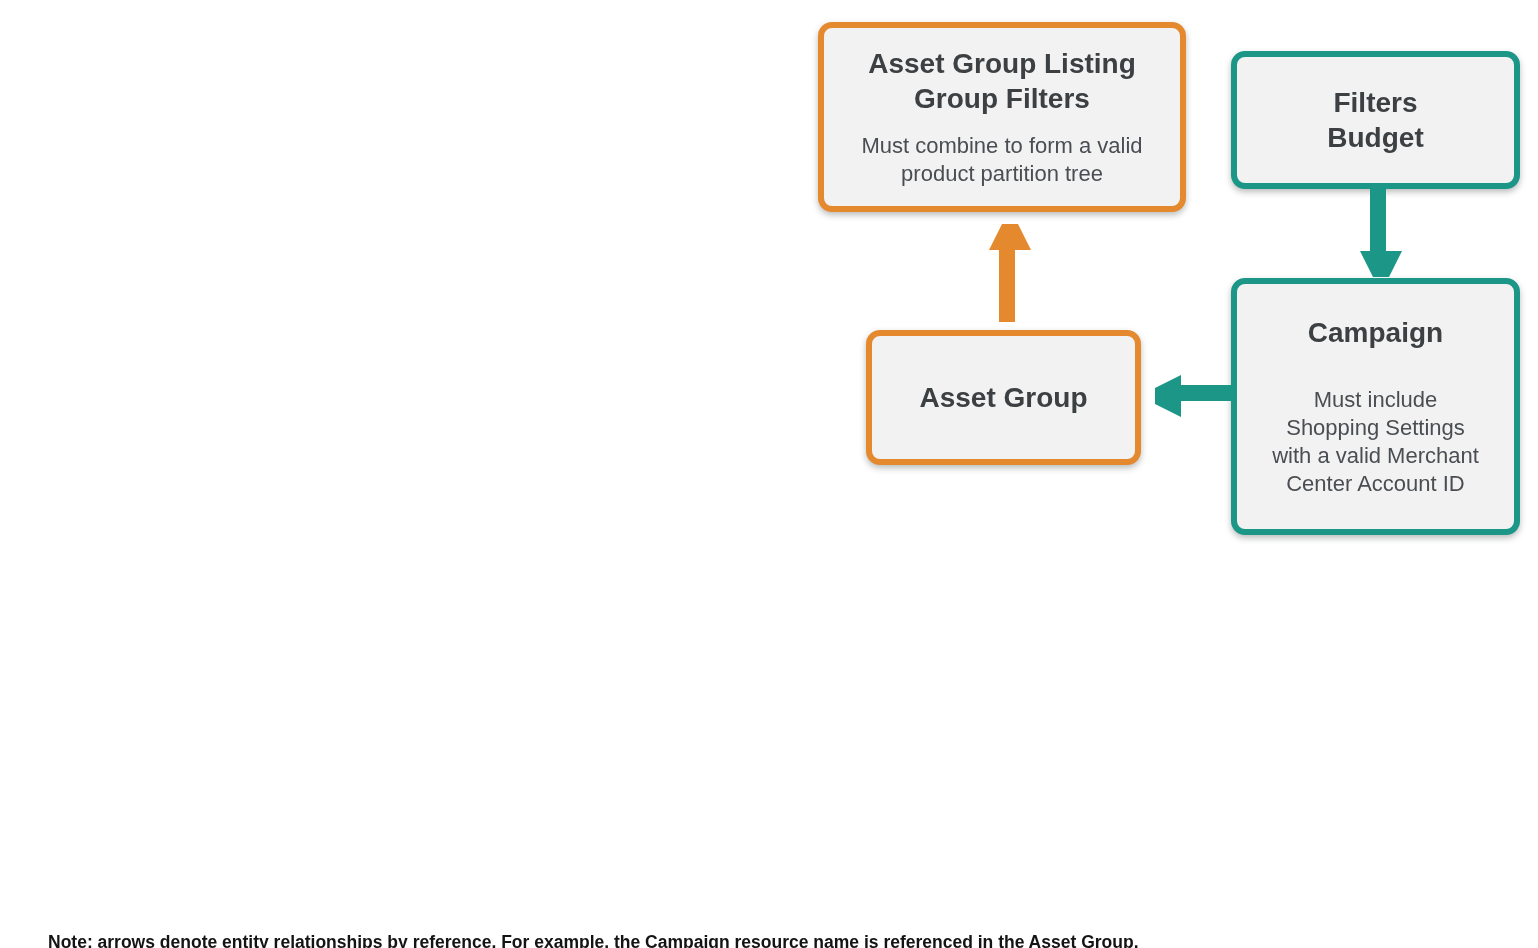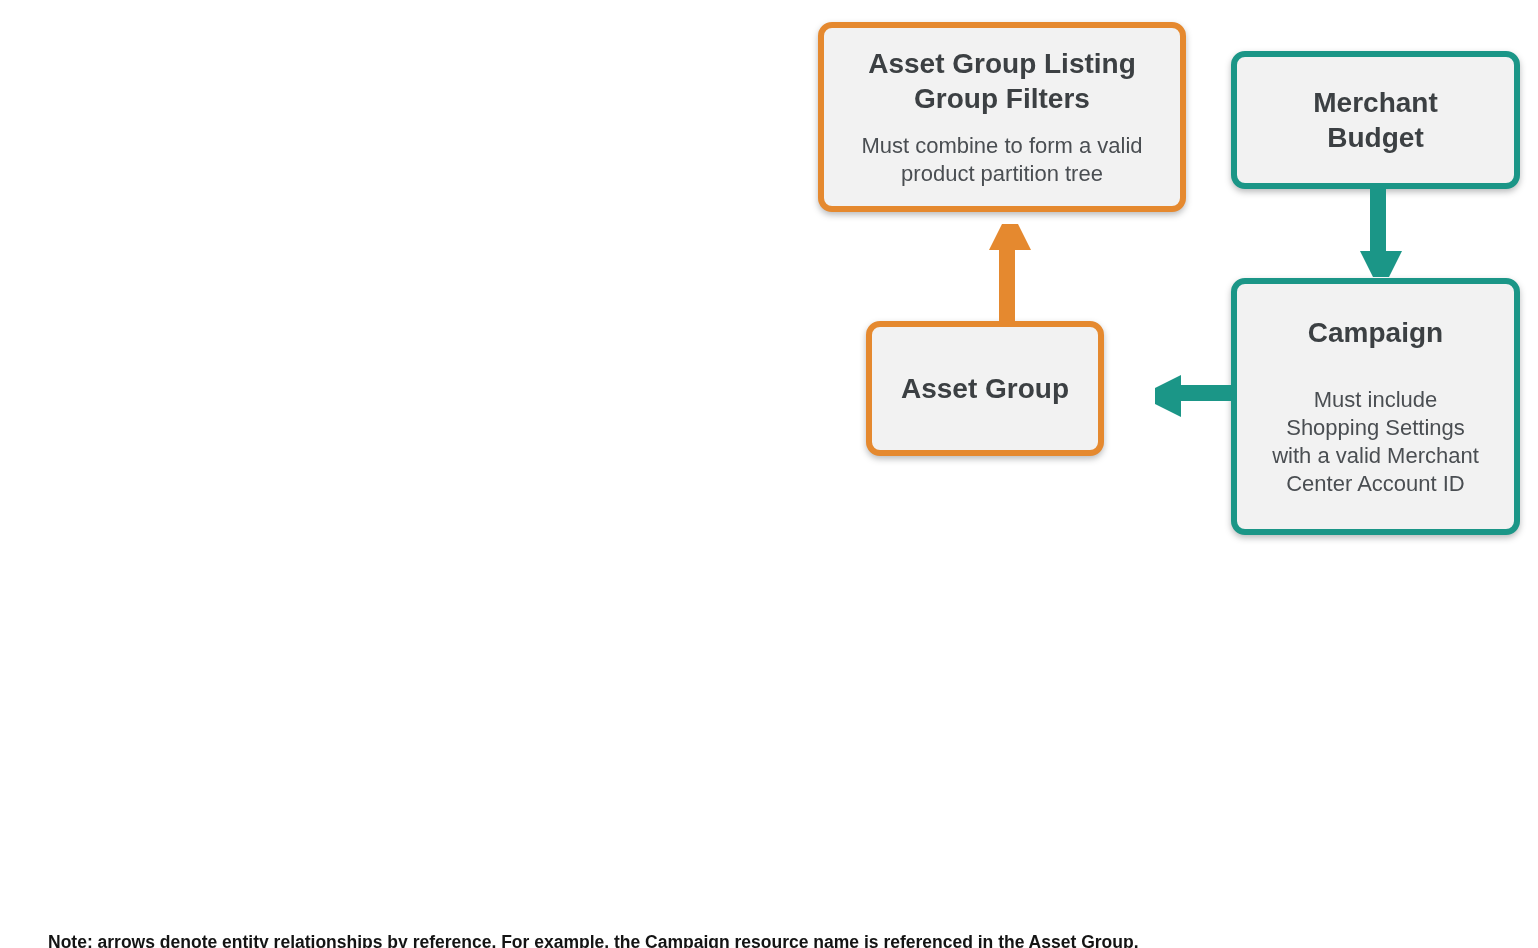--- a/index.html
+++ b/index.html
@@ -42,21 +42,21 @@
     color: #4A4E52;
   }
   
   #node-aglgf   { left: 810px;  top: 14px;  width: 368px; height: 190px; }
   #node-aglgf .node-title { max-width: 300px; }
   #node-aglgf .node-subtitle { max-width: 320px; }
 
   #node-budget  { left: 1223px; top: 43px;  width: 289px; height: 138px; }
   #node-budget .node-title { max-width: 170px; }
 
-  #node-asset   { left: 858px;  top: 313px; width: 238px; height: 135px; justify-content: center; }
+  #node-asset   { left: 858px;  top: 322px; width: 275px; height: 135px; justify-content: center; }
 
   #node-campaign{ left: 1223px; top: 270px; width: 289px; height: 257px; }
   #node-campaign .node-subtitle { max-width: 228px; margin-top: 20px; }
 
   
   .arrow-shaft { position: absolute; }
   .arrow-head  { position: absolute; width: 0; height: 0; }
   .orange-fill { background: #E5892F; }
   .teal-fill   { background: #1B9687; }
 
@@ -102,21 +102,21 @@
 <body>
 
 <div class="canvas">
 
   <div class="node orange" id="node-aglgf">
     <div class="node-title">Asset Group Listing Group Filters</div>
     <div class="node-subtitle">Must combine to form a valid product partition tree</div>
   </div>
 
   <div class="node teal" id="node-budget">
-    <div class="node-title">Merchant Budget</div>
+    <div class="node-title">Filters Budget</div>
   </div>
 
   <div class="node orange" id="node-asset">
     <div class="node-title">Asset Group</div>
   </div>
 
   <div class="node teal" id="node-campaign">
     <div class="node-title">Campaign</div>
     <div class="node-subtitle">Must include Shopping Settings with a valid Merchant Center Account ID</div>
   </div>

